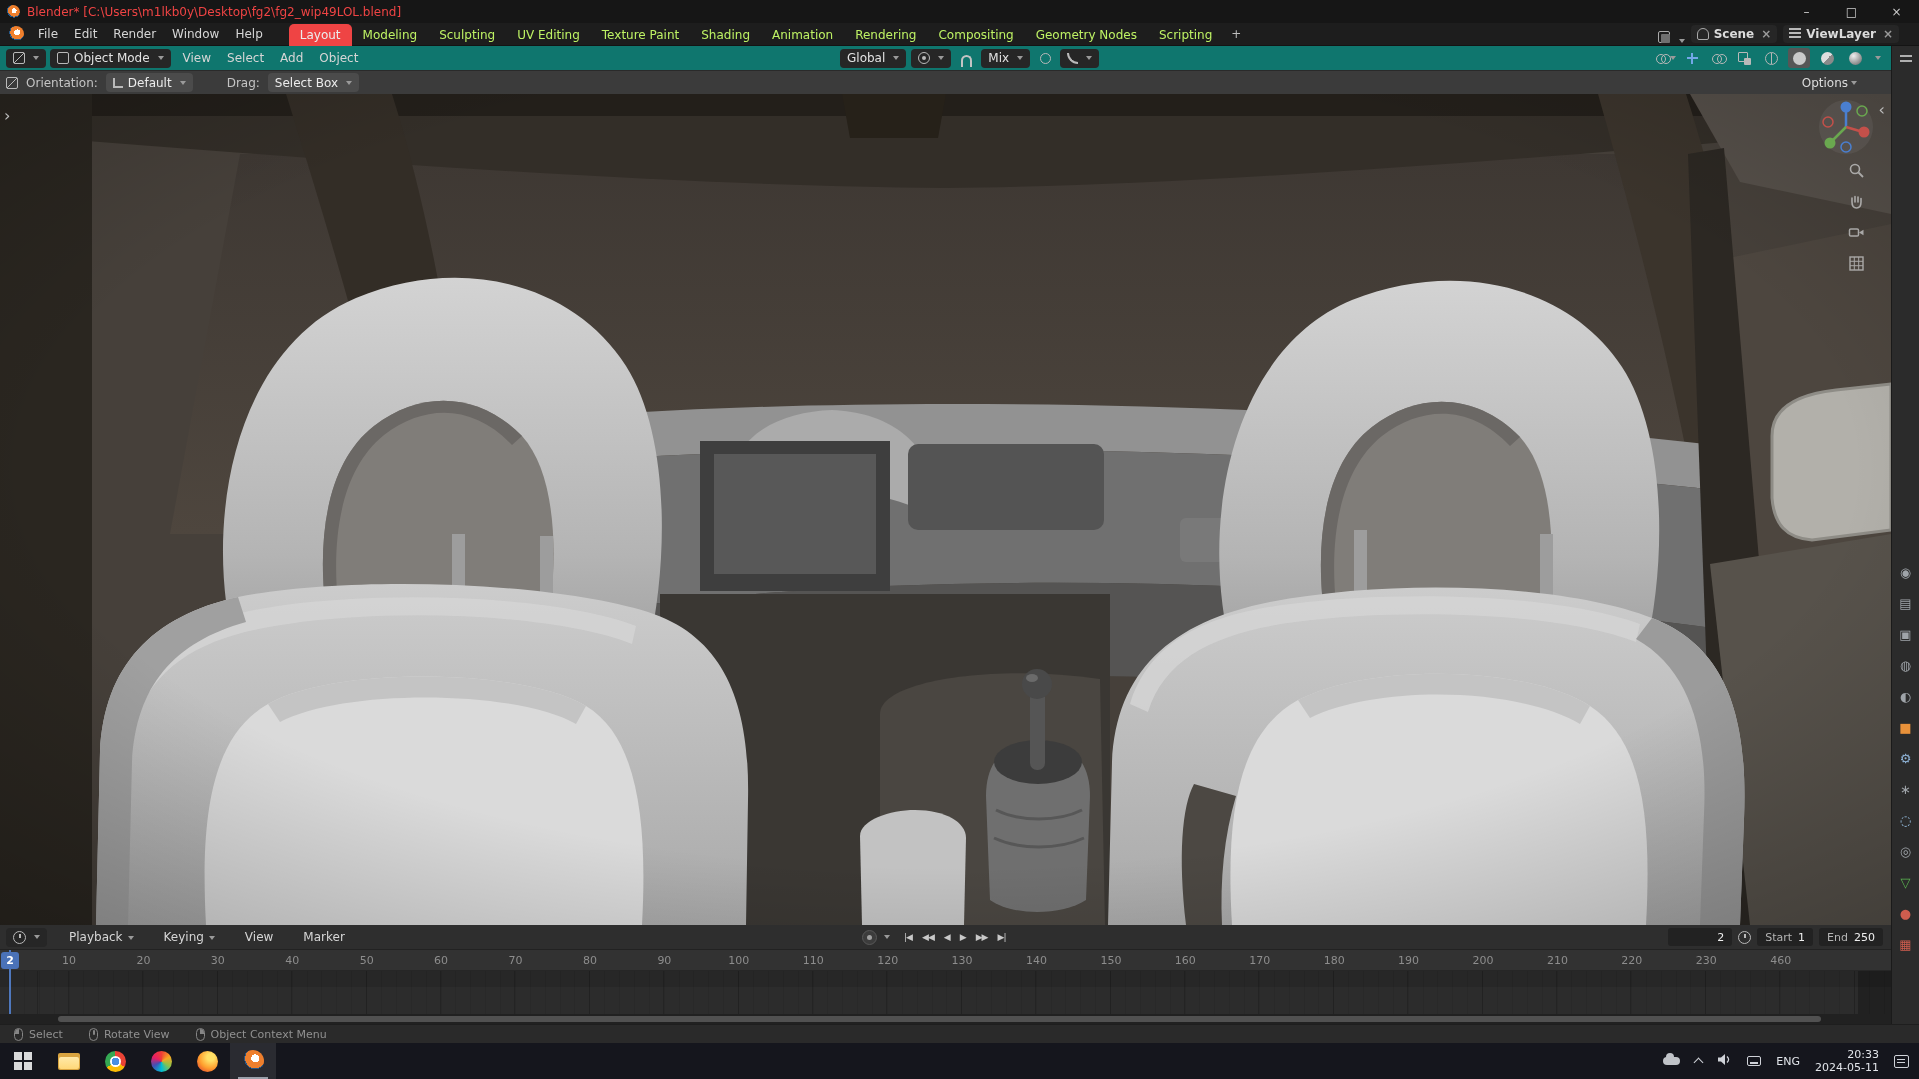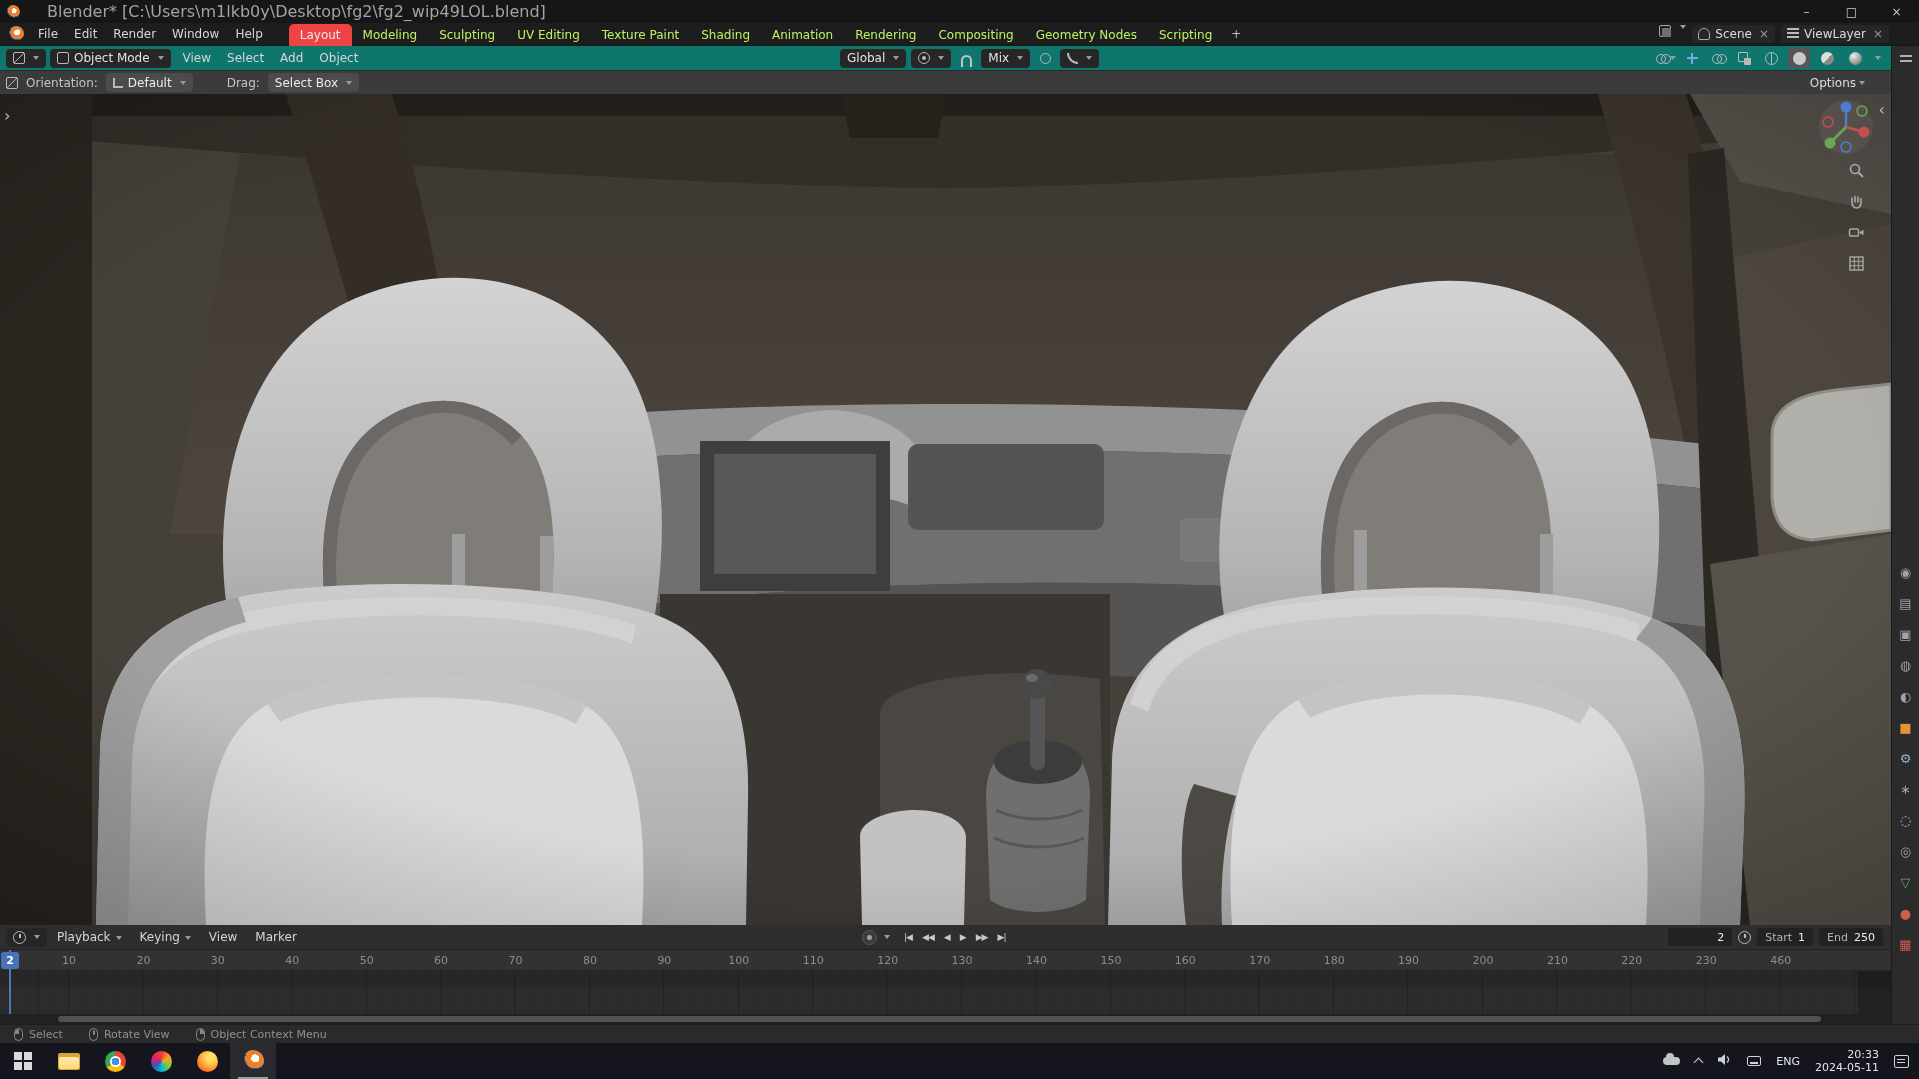--- a/index.html
+++ b/index.html
@@ -4,35 +4,35 @@
 <style>
   * { margin:0; padding:0; box-sizing:border-box; }
   html,body { width:1919px; height:1079px; overflow:hidden; background:#000; }
   body { font-family:"DejaVu Sans", sans-serif; font-size:12px; color:#cfcfcf; }
   #app { position:relative; width:1919px; height:1079px; background:#1d1d1d; overflow:hidden; }
 
   
   .titlebar { position:absolute; top:0; left:0; right:0; height:23px; background:#161616; display:flex; align-items:center; padding-left:6px; }
   .blender-logo-sm { width:14px; height:14px; border-radius:50%; margin-right:7px;
     background:radial-gradient(circle at 58% 40%, #ffffff 0 2.5px, #ee7f2d 2.5px 6px, #265787 6px 7px, rgba(0,0,0,0) 7px); }
-  .title-text { font-size:16px; color:#a3a3a3; white-space:nowrap;margin-left:20px; }
+  .title-text { font-size:12px; color:#ef4444; white-space:nowrap; }
   .win-controls { margin-left:auto; display:flex; height:23px; }
   .win-btn { width:45px; height:23px; display:flex; align-items:center; justify-content:center; color:#cccccc; font-size:12px; cursor:default; }
 
   
   .topbar { position:absolute; top:23px; left:0; right:0; height:23px; background:#1d1d1d; display:flex; align-items:center; border-bottom:1px solid #141414; }
   .blender-logo { width:16px; height:16px; border-radius:50%; margin:0 6px 0 8px;
     background:radial-gradient(circle at 58% 40%, #ffffff 0 3px, #ee7f2d 3px 7px, #265787 7px 8px, rgba(0,0,0,0) 8px); }
   .menus { display:flex; }
   .menu-item { padding:0 8px; line-height:22px; color:#d6d6d6; border-radius:3px; }
   .ws-tabs { display:flex; margin-left:18px; height:23px; align-items:flex-end; }
   .ws-tab { padding:0 11px; line-height:22px; color:#bef264; border-radius:5px 5px 0 0; }
   .ws-tab.active { background:#ef4444; color:#ececec; }
   .ws-add { padding:0 8px; color:#bdbdbd; }
-  .topbar-right { margin-left:auto; display:flex; align-items:flex-start; gap:6px; padding-right:30px; }
+  .topbar-right { margin-left:auto; display:flex; align-items:flex-end; gap:6px; padding-right:20px;font-weight:bold; }
   .tb-field { display:flex; align-items:center; gap:5px; background:#262626; border-radius:4px; height:18px; padding:0 6px; color:#dcdcdc; }
   .x-btn { color:#9a9a9a; font-size:12px; padding-left:2px; }
   .mini-icon { display:inline-block; width:12px; height:12px; position:relative; }
   .scene-ic { border:1.5px solid #a9a9a9; border-radius:50% 50% 2px 2px; }
   .layers-ic { background:linear-gradient(#b9b9b9 0 2px, transparent 2px 4px, #b9b9b9 4px 6px, transparent 6px 8px, #b9b9b9 8px 10px, transparent 10px); }
   .browse-ic { border:1.5px solid #a9a9a9; border-radius:2px; }
   .browse-ic::after { content:""; position:absolute; left:2px; top:2px; width:9px; height:9px; background:#6f6f6f; border-radius:1px; }
 
   
   .caret { display:inline-block; width:0; height:0; border-left:3.5px solid transparent; border-right:3.5px solid transparent; border-top:4px solid #9a9a9a; margin-left:3px; }
@@ -42,21 +42,21 @@
   .vp-header { position:absolute; top:46px; left:0; width:1891px; height:24px; background:#0f766e; display:flex; align-items:center; }
   .hdr-left { display:flex; align-items:center; gap:4px; padding-left:6px; }
   .pill { display:inline-flex; align-items:center; gap:5px; height:19px; padding:0 7px; background:#262626; border-radius:4px; color:#e2e2e2; }
   .hdr-center { position:absolute; left:840px; display:flex; align-items:center; gap:5px; }
   .hdr-right { position:absolute; right:10px; display:flex; align-items:center; gap:6px; }
   .icon-btn { display:inline-flex; align-items:center; justify-content:center; width:20px; height:19px; border-radius:3px; }
 
   .tool-header { position:absolute; top:70px; left:0; width:1891px; height:24px; background:#3b3b3b; display:flex; align-items:center; border-top:1px solid #2a2a2a; }
   .tool-header .lbl { color:#c4c4c4; }
   .tool-header .pill { background:#4b4b4b; color:#ececec; }
-  .opt-right { position:absolute; right:26px; display:flex; align-items:center; color:#dcdcdc; }
+  .opt-right { position:absolute; right:34px; display:flex; align-items:center; color:#dcdcdc; }
 
   
   .ic { position:relative; display:inline-block; width:13px; height:13px; }
   .ic-cube { width:12px; height:12px; border:1.5px solid #b9b9b9; border-radius:2px; }
   .ic-editor { width:12px; height:12px; border:1.5px solid #b9b9b9; border-radius:2px; background:linear-gradient(135deg, transparent 0 48%, #b9b9b9 48% 52%, transparent 52%); }
   .ic-orientL { width:10px; height:10px; border-left:2px solid #b9b9b9; border-bottom:2px solid #b9b9b9; }
   .ic-pivot { width:12px; height:12px; border:1.5px solid #b9b9b9; border-radius:50%; }
   .ic-pivot::after { content:""; position:absolute; inset:3px; background:#b9b9b9; border-radius:50%; }
   .ic-magnet { width:11px; height:9px; border:2px solid #c4c4c4; border-bottom:none; border-radius:6px 6px 0 0; margin-top:2px; }
   .ic-magnet::before, .ic-magnet::after { content:""; position:absolute; bottom:-3px; width:2px; height:3px; background:#c4c4c4; }
@@ -89,21 +89,21 @@
   
   .rail { position:absolute; top:46px; right:0; width:28px; height:978px; background:#2b2b2b; border-left:1px solid #1a1a1a; display:flex; flex-direction:column; align-items:center; }
   .rail-editor-icon { margin-top:8px; width:12px; height:10px; position:relative; }
   .rail-editor-icon::before { content:""; position:absolute; top:1px; left:0; right:0; height:2px; background:#b0b0b0; box-shadow:0 5px 0 #b0b0b0; }
   .rail-tabs { margin-top:500px; display:flex; flex-direction:column; gap:13px; align-items:center; }
   .rail-tab { font-size:13px; line-height:18px; color:#9fa4a9; }
 
   
   .timeline { position:absolute; top:925px; left:0; width:1891px; height:99px; background:#2b2b2b; }
   .tl-header { position:relative; height:25px; background:#2e2e2e; display:flex; align-items:center; border-bottom:1px solid #222; }
-  .tl-menus { display:flex; align-items:center; gap:2px; padding-left:6px; }
+  .tl-menus { display:flex; align-items:center; gap:14px; padding-left:6px; }
   .ic-clock { width:13px; height:13px; border:1.5px solid #b9b9b9; border-radius:50%; position:relative; }
   .ic-clock::after { content:""; position:absolute; left:5px; top:2.5px; width:1.5px; height:4px; background:#b9b9b9; }
   .tl-center { position:absolute; left:862px; display:flex; align-items:center; gap:4px; }
   .rec-btn { width:15px; height:15px; border-radius:50%; background:#3c3c3c; border:1px solid #585858; position:relative; }
   .rec-btn::after { content:""; position:absolute; inset:4px; border-radius:50%; background:#a0a0a0; }
   .pb-btn { color:#c8c8c8; font-size:9px; letter-spacing:-1px; padding:2px 4px; border-radius:3px; }
   .tl-right { position:absolute; right:8px; display:flex; align-items:center; gap:6px; }
   .f-field { display:flex; align-items:center; gap:6px; background:#222222; border-radius:3px; height:18px; padding:0 8px; font-size:11px; }
   .f-field .f-lbl { color:#b5b5b5; } .f-field .f-val { color:#efefef; }
   .frame-field { width:64px; justify-content:flex-end; }

